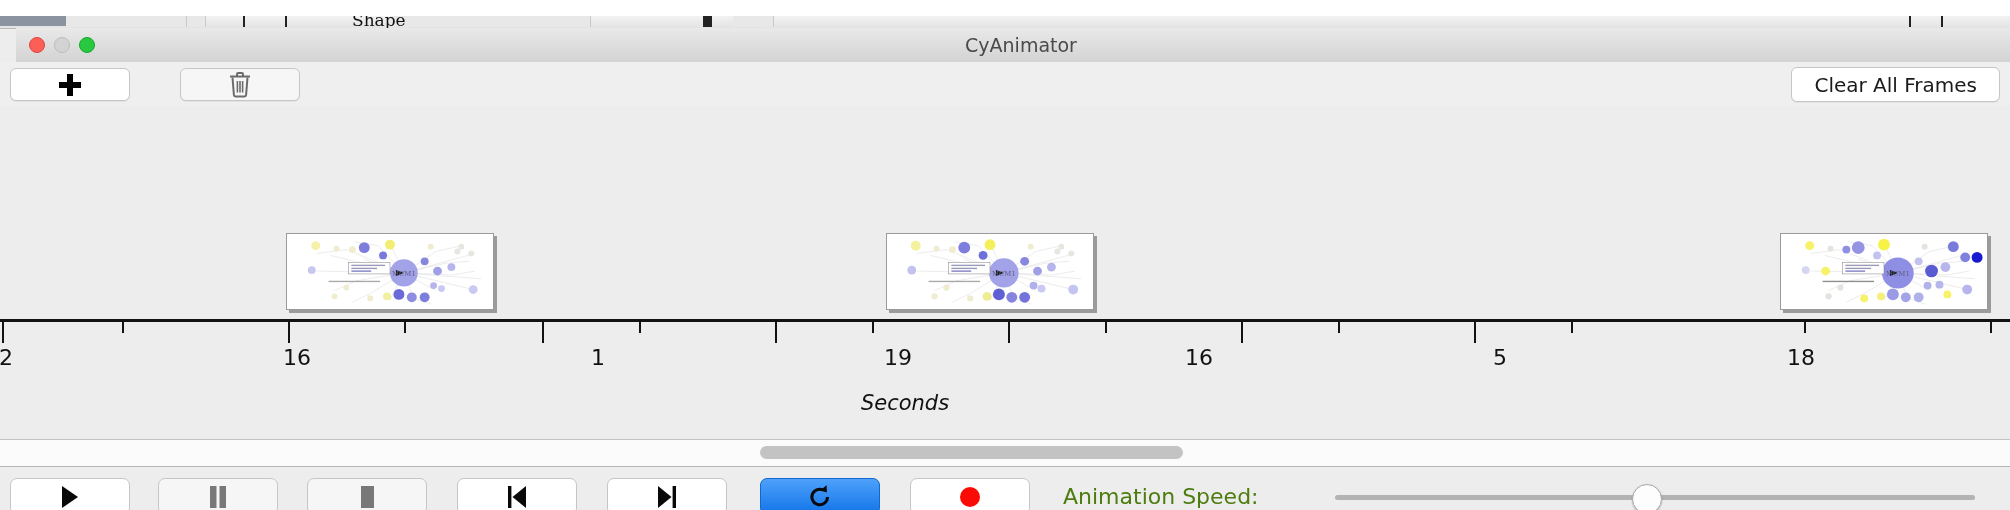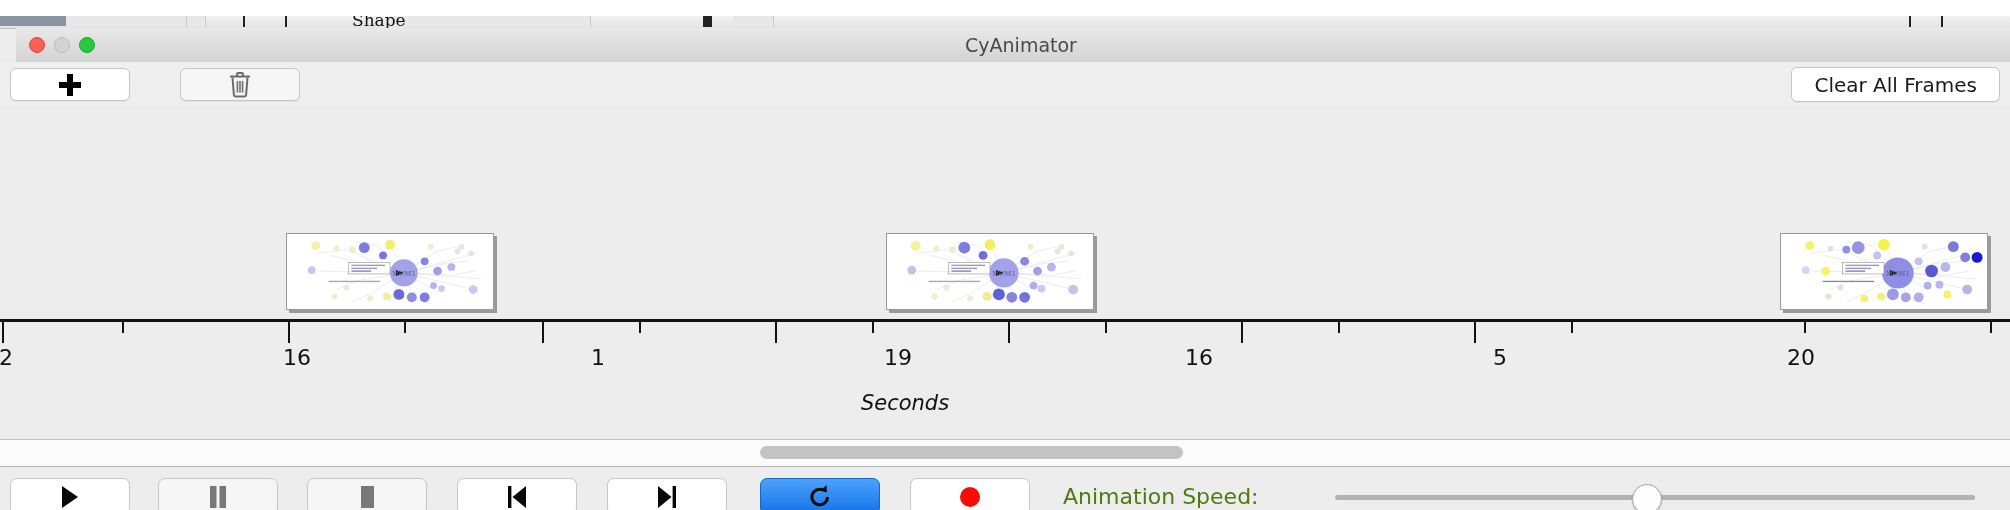--- a/index.html
+++ b/index.html
@@ -482,21 +482,21 @@
       <div class="tick minor" style="left:1571px;"></div>
       <div class="tick minor" style="left:1804px;"></div>
       <div class="tick minor" style="left:1990px;"></div>
 
       <div class="tick-label" style="left:6px;">2</div>
       <div class="tick-label" style="left:297px;">16</div>
       <div class="tick-label" style="left:598px;">1</div>
       <div class="tick-label" style="left:898px;">19</div>
       <div class="tick-label" style="left:1199px;">16</div>
       <div class="tick-label" style="left:1500px;">5</div>
-      <div class="tick-label" style="left:1801px;">20</div>
+      <div class="tick-label" style="left:1801px;">18</div>
     </div>
 
     <div class="axis-title">
       <span class="axis-title-inner">Seconds</span>
     </div>
   </div>
 
   <div class="hscroll">
     <div class="hscroll-thumb"></div>
   </div>

